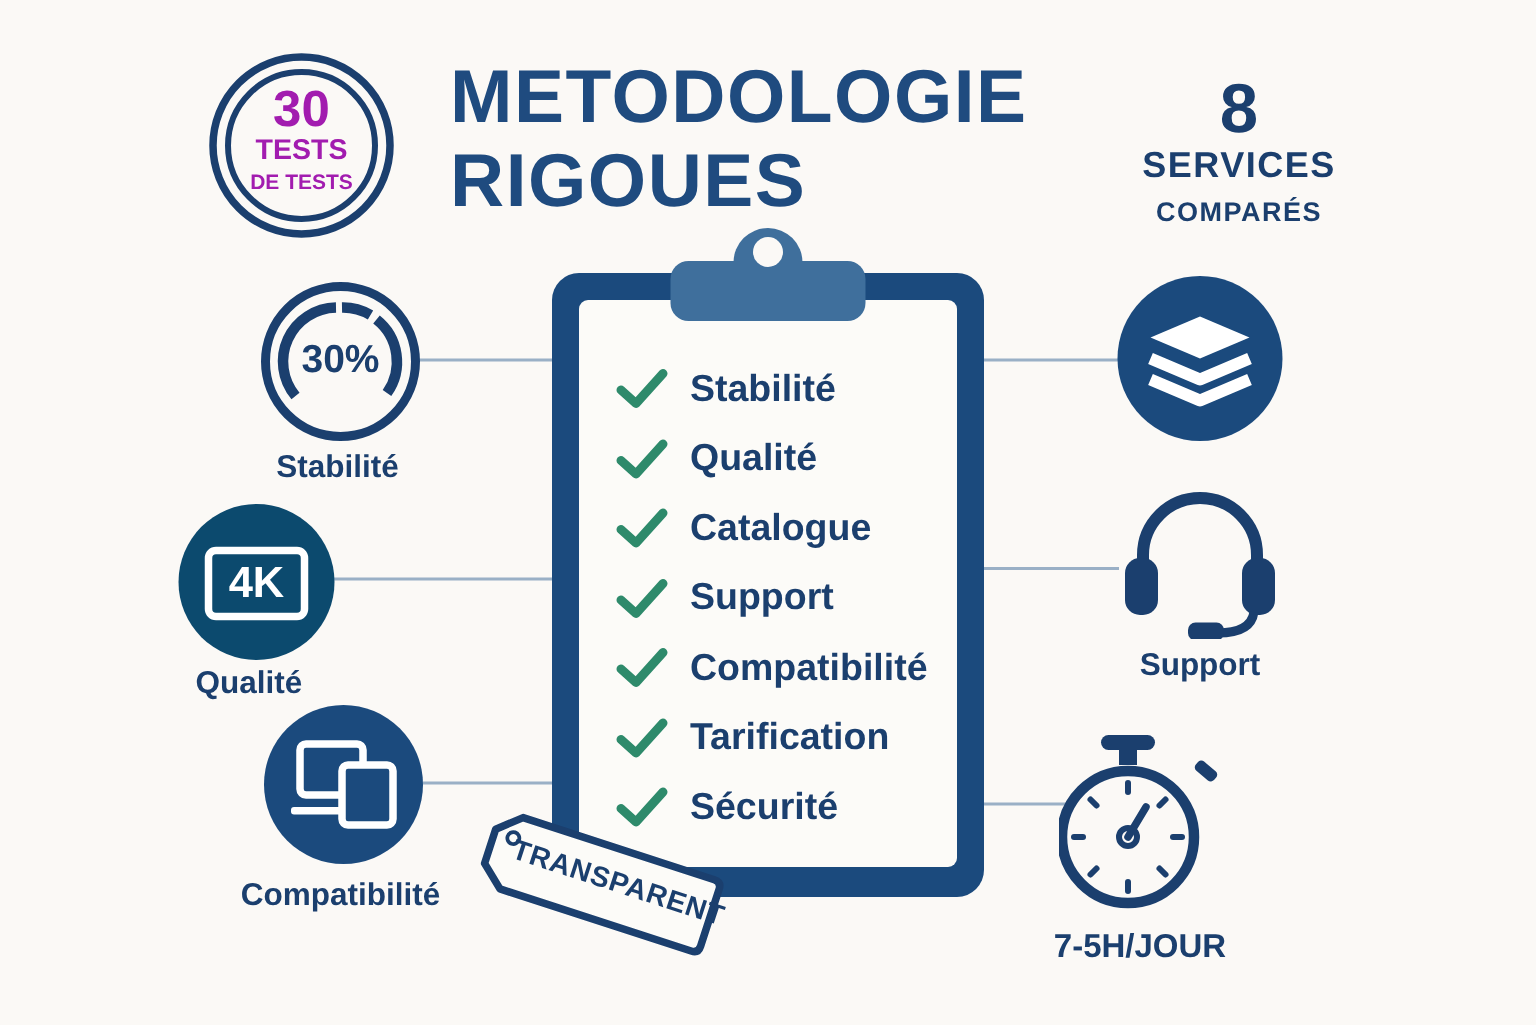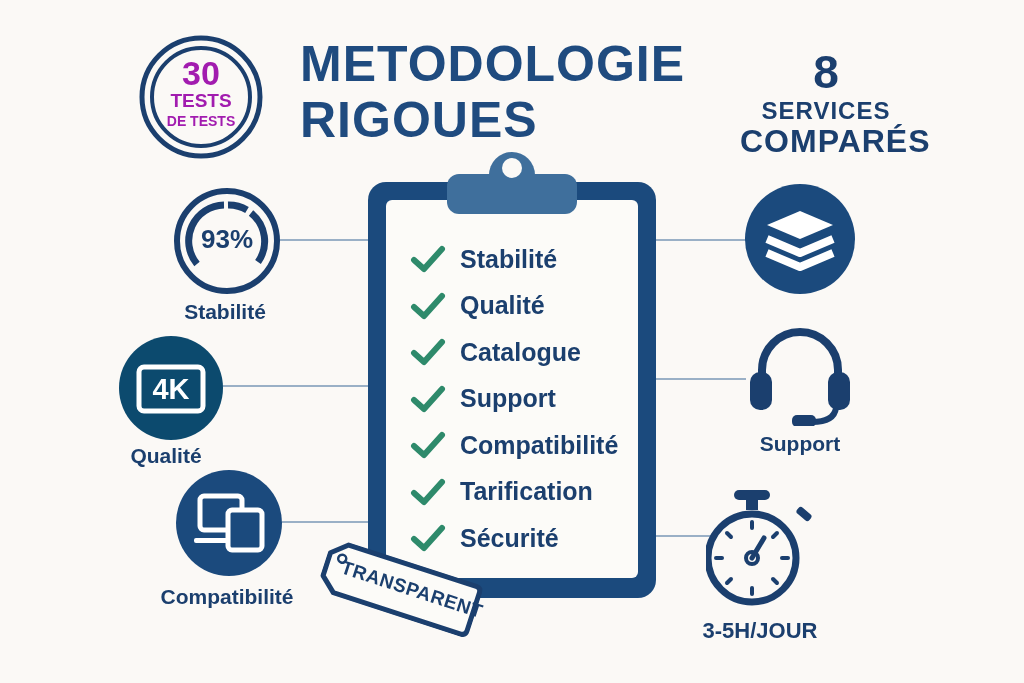--- a/index.html
+++ b/index.html
@@ -66,38 +66,38 @@
   <div style="position:absolute;left:0;top:22px;width:126px;text-align:center;font-weight:700;color:#a21caf;">
     <div style="font-size:34px;line-height:34px;">30</div>
     <div style="font-size:19px;line-height:22px;">TESTS</div>
     <div style="font-size:14px;line-height:18px;">DE TESTS</div>
   </div>
 </div>
 
 <div class="abs stat-big" style="left:740px;top:48px;width:172px;color:#1b3f6e;">
   <div style="font-size:46px;line-height:48px;">8</div>
   <div style="font-size:24px;line-height:30px;letter-spacing:1px;">SERVICES</div>
-  <div style="font-size:32px;line-height:30px;letter-spacing:1px;">COMPARÉS</div>
+  <div style="font-size:18px;line-height:30px;letter-spacing:1px;">COMPARÉS</div>
 </div>
 
 <div class="conn" style="left:278px;top:239px;width:92px;"></div>
 <div class="conn" style="left:212px;top:385px;width:158px;"></div>
 <div class="conn" style="left:282px;top:521px;width:88px;"></div>
 <div class="conn" style="left:654px;top:239px;width:92px;"></div>
 <div class="conn" style="left:654px;top:378px;width:92px;"></div>
 <div class="conn" style="left:654px;top:535px;width:60px;"></div>
 
 <div class="abs" style="left:172px;top:186px;width:110px;height:110px;">
   <svg width="110" height="110" viewBox="0 0 110 110">
     <circle cx="55" cy="55" r="50" fill="none" stroke="#1b3f6e" stroke-width="6"></circle>
     <path d="M25 78 A36 36 0 0 1 52 19" fill="none" stroke="#1b3f6e" stroke-width="7"></path>
     <path d="M56 19 A36 36 0 0 1 75 24" fill="none" stroke="#1b3f6e" stroke-width="7"></path>
     <path d="M79 27 A36 36 0 0 1 86 76" fill="none" stroke="#1b3f6e" stroke-width="7"></path>
   </svg>
-  <div style="position:absolute;left:0;top:38px;width:110px;text-align:center;font-weight:700;font-size:26px;color:#1b3f6e;">93%</div>
+  <div style="position:absolute;left:0;top:38px;width:110px;text-align:center;font-weight:700;font-size:26px;color:#1b3f6e;">30%</div>
 </div>
 <div class="abs label" style="left:160px;top:300px;width:130px;">Stabilité</div>
 
 <div class="abs" style="left:119px;top:336px;width:104px;height:104px;border-radius:50%;background:#0c4a6e;">
   <svg width="104" height="104" viewBox="0 0 104 104" style="position:absolute;left:0;top:0;">
     <rect x="20" y="31" width="64" height="44" rx="5" fill="none" stroke="#fff" stroke-width="5"></rect>
   </svg>
   <div style="position:absolute;left:0;top:37px;width:104px;text-align:center;font-weight:700;font-size:29px;color:#fff;">4K</div>
 </div>
 <div class="abs label" style="left:106px;top:444px;width:120px;">Qualité</div>
@@ -202,13 +202,13 @@
       <line x1="76" y1="70" x2="82" y2="70"></line>
       <line x1="21" y1="45" x2="25" y2="49"></line>
       <line x1="71" y1="45" x2="67" y2="49"></line>
       <line x1="21" y1="95" x2="25" y2="91"></line>
       <line x1="71" y1="95" x2="67" y2="91"></line>
     </g>
     <line x1="46" y1="70" x2="58" y2="50" stroke="#1b3f6e" stroke-width="5" stroke-linecap="round"></line>
     <circle cx="46" cy="70" r="6" fill="none" stroke="#1b3f6e" stroke-width="4"></circle>
   </svg>
 </div>
-<div class="abs label" style="left:680px;top:618px;width:160px;font-size:22px;">3-5H/JOUR</div>
+<div class="abs label" style="left:680px;top:618px;width:160px;font-size:22px;">7-5H/JOUR</div>
 
 </body></html>

